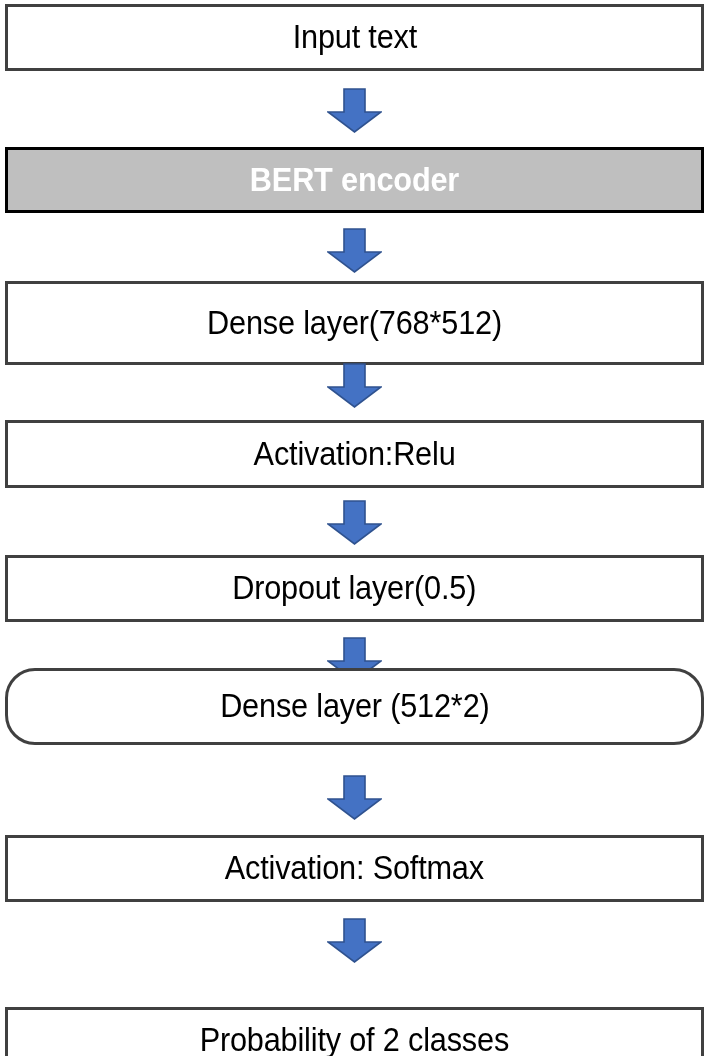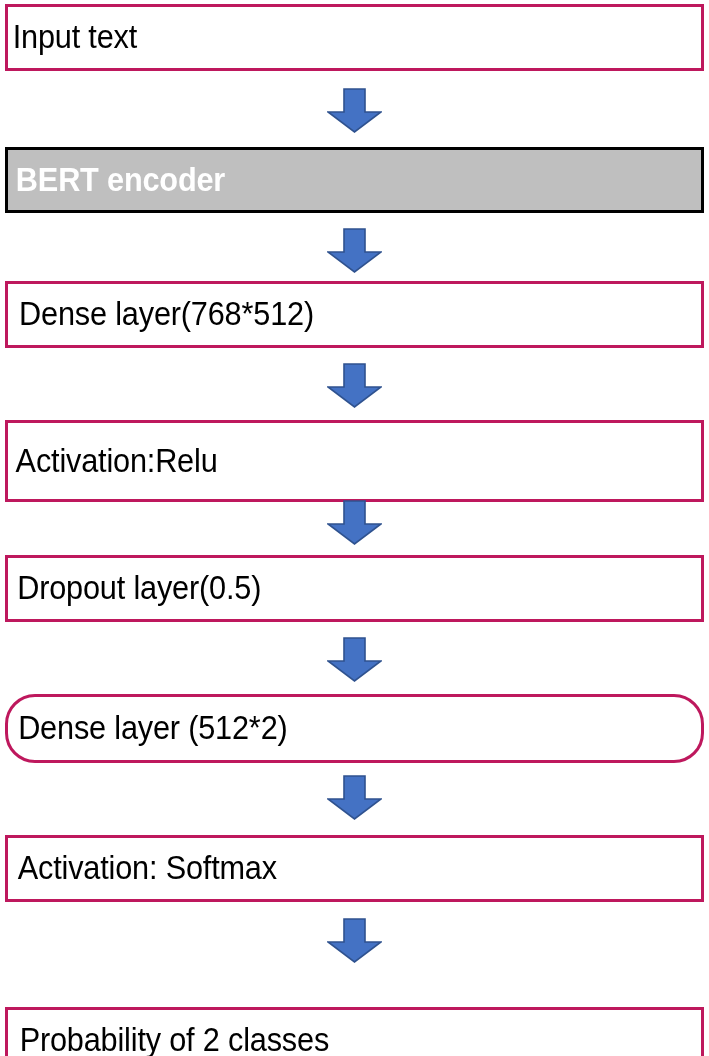--- a/index.html
+++ b/index.html
@@ -21,25 +21,25 @@
     background: #ffffff;
     box-sizing: border-box;
   }
 
   
   .node {
     position: absolute;
     left: 5px;
     width: 699px;
     box-sizing: border-box;
-    border: 3px solid #be185d;
+    border: 3px solid #404040;
     background: #ffffff;
     display: flex;
     align-items: center;
-    justify-content: flex-start;
+    justify-content: center;
     text-align: center;
   }
   .node-label {
     font-family: "Liberation Sans", sans-serif;
     font-size: 33px;
     line-height: 1.05;
     letter-spacing: -0.2px;
     color: #000000;
     white-space: nowrap;
     transform: scaleX(0.93);
@@ -49,24 +49,24 @@
     background: #bfbfbf;
     border-color: #000000;
   }
   .node.shaded .node-label {
     color: #ffffff;
   }
 
   
   .n0 { top: 4px;   height: 67px; }
   .n1 { top: 147px; height: 66px; font-weight: bold; }
-  .n2 { top: 281px; height: 67px; }
-  .n3 { top: 420px; height: 82px; }
+  .n2 { top: 281px; height: 84px; }
+  .n3 { top: 420px; height: 68px; }
   .n4 { top: 555px; height: 67px; }
-  .n5 { top: 694px; height: 69px; border-radius: 30px; }
+  .n5 { top: 668px; height: 77px; border-radius: 30px; }
   .n6 { top: 835px; height: 67px; }
   .n7 { top: 983px; height: 67px; margin-top: 24px; }
 
   
   .arrow {
     position: absolute;
     left: 327px;
     width: 55px;
     height: 45px;
   }

